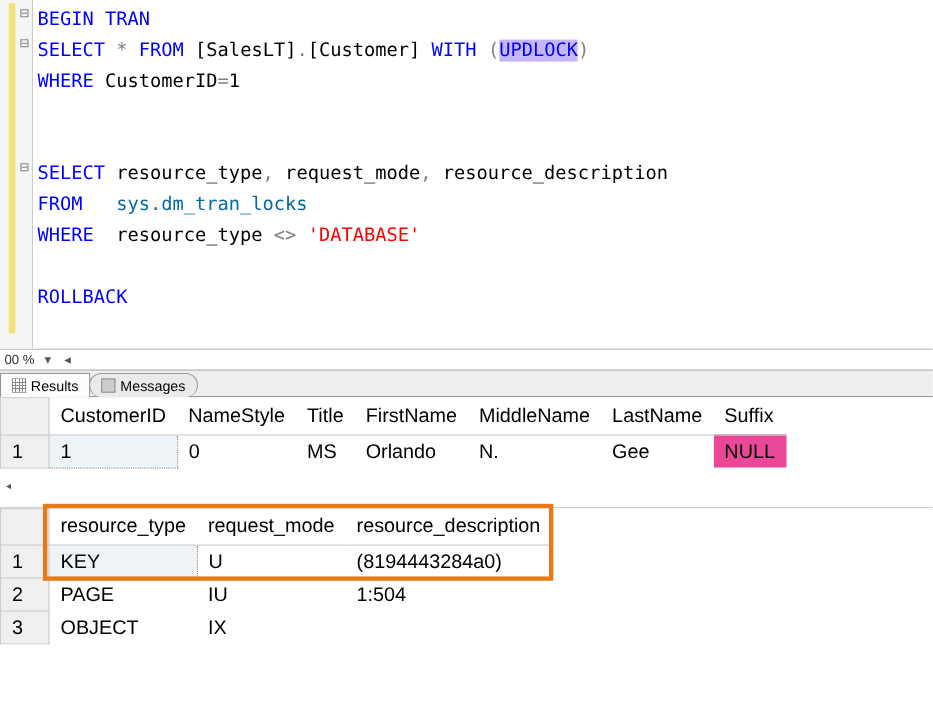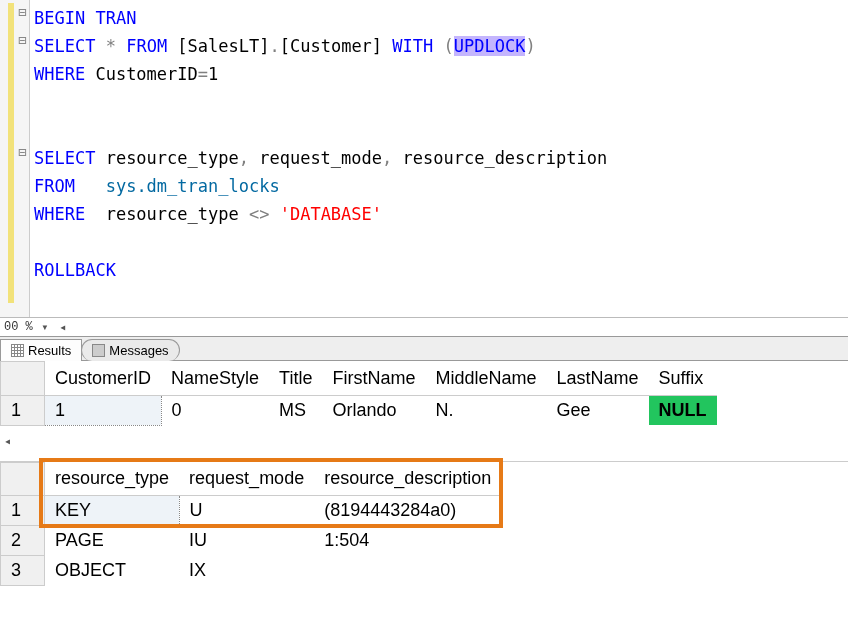--- a/index.html
+++ b/index.html
@@ -43,21 +43,21 @@
     line-height: 28px;
   }
   .kw { color: #0000ff; }
   .grey { color: #808080; }
   .func { color: #0369a1; text-align: center; }
   .str { color: #ff0000; }
   .highlight { background: #c4b5fd; margin-top: 20px; }
   .zoom-bar {
     display: flex;
     align-items: center;
-    font-family: Liberation Mono, monospace;
+    font-family: Liberation Sans, sans-serif;
     font-size: 12px;
     color: #333;
     padding: 2px 4px;
     border-bottom: 1px solid #999;
     gap: 6px;
   }
   .zoom-arrow {
     width: 12px; height: 12px;
     display: inline-flex; align-items:center; justify-content:center;
     color:#555;
@@ -120,22 +120,21 @@
     border-bottom: 1px solid #ccc;
     font-weight: normal;
     padding: 6px 10px;
   }
   thead .row-hdr { border-bottom:1px solid #ccc; }
   .cell-sel {
     background: #eef3f8;
     border: 1px dotted #888;
   }
   .cell-null {
-    background: #22c55e;
-    font-weight: bold;
+    background: #ec4899;
   }
   .spacer {
     height: 36px;
     border-bottom: 1px solid #ccc;
     position: relative;
   }
   .h-scroll-left {
     position:absolute; left:4px; top:8px; font-size:12px; color:#555;
   }
   .orange-box {

